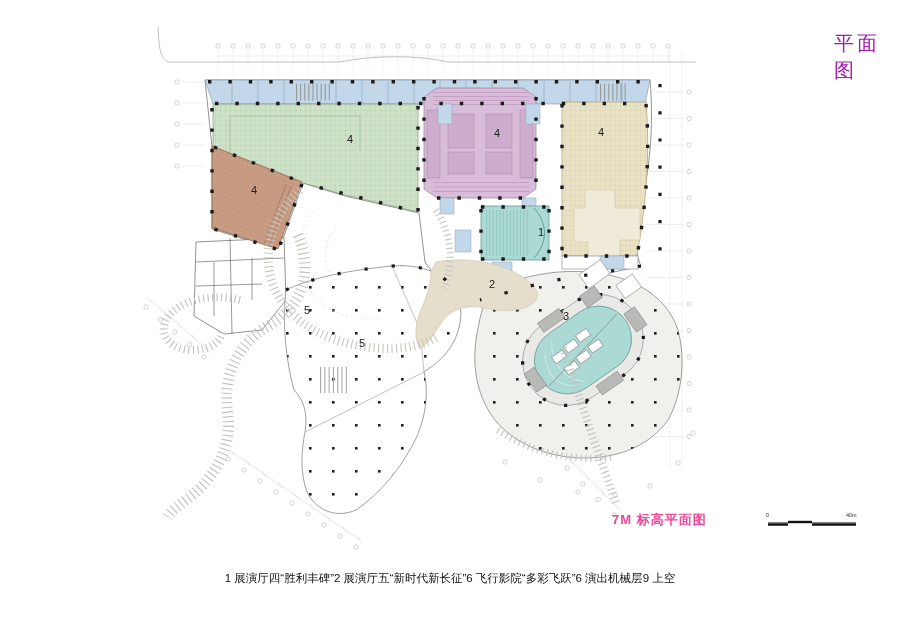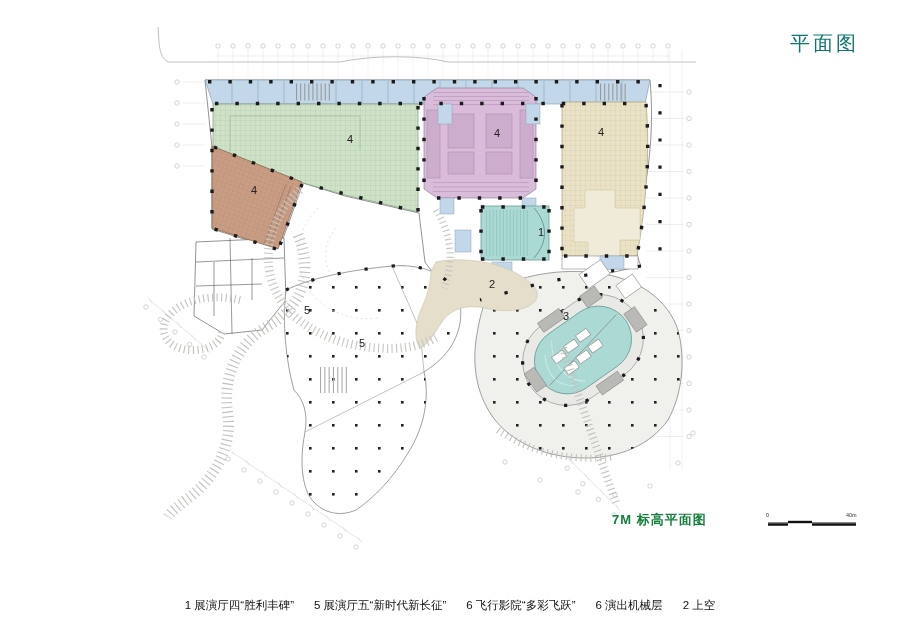--- a/index.html
+++ b/index.html
@@ -1,22 +1,22 @@
 <!DOCTYPE html>
 <html><head>
 <meta charset="utf-8">
 <style>
   html,body{margin:0;padding:0;background:#ffffff;}
   #page{position:relative;width:900px;height:636px;background:#fff;overflow:hidden;
         font-family:"Liberation Sans","DejaVu Sans",sans-serif;}
   #drawing{position:absolute;left:0;top:0;}
-  .page-title{position:absolute;left:790px;top:30px;font-family:"DejaVu Serif","Liberation Serif",serif;
-        font-size:20px;letter-spacing:3px;color:#0f766e;}
-  .caption{position:absolute;left:612px;top:511px;font-size:13px;font-weight:bold;color:#15803d;letter-spacing:1px;}
-  .legend{position:absolute;left:450px;top:598px;transform:translateX(-50%);display:flex;gap:20px;
+  .page-title{position:absolute;left:834px;top:30px;font-family:"DejaVu Serif","Liberation Serif",serif;
+        font-size:20px;letter-spacing:3px;color:#a21caf;}
+  .caption{position:absolute;left:612px;top:511px;font-size:13px;font-weight:bold;color:#ec4899;letter-spacing:1px;}
+  .legend{position:absolute;left:450px;top:571px;transform:translateX(-50%);display:flex;
         font-size:11.5px;color:#111;white-space:nowrap;}
   .region-label{position:absolute;transform:translate(-50%,-50%);font-size:11px;color:#222;}
   .scalebar-label{font-size:5.5px;fill:#333;font-family:"Liberation Sans",sans-serif;}
 </style>
 </head>
 <body>
 
 <div id="page">
 
 <svg id="drawing" width="900" height="636" viewBox="0 0 900 636">
@@ -382,19 +382,19 @@
 <div class="region-label" style="left:541px;top:232px">1</div>
 <div class="region-label" style="left:492px;top:284px">2</div>
 <div class="region-label" style="left:566px;top:316px">3</div>
 <div class="region-label" style="left:307px;top:310px">5</div>
 <div class="region-label" style="left:362px;top:343px">5</div>
 
 <div class="page-title">平面图</div>
 <div class="caption">7M 标高平面图</div>
 <div class="legend">
   <span>1  展演厅四“胜利丰碑”</span>
-  <span>5  展演厅五“新时代新长征”</span>
+  <span>2  展演厅五“新时代新长征”</span>
   <span>6  飞行影院“多彩飞跃”</span>
   <span>6  演出机械层</span>
-  <span>2  上空</span>
+  <span>9  上空</span>
 </div>
 
 </div>
 
 </body></html>

